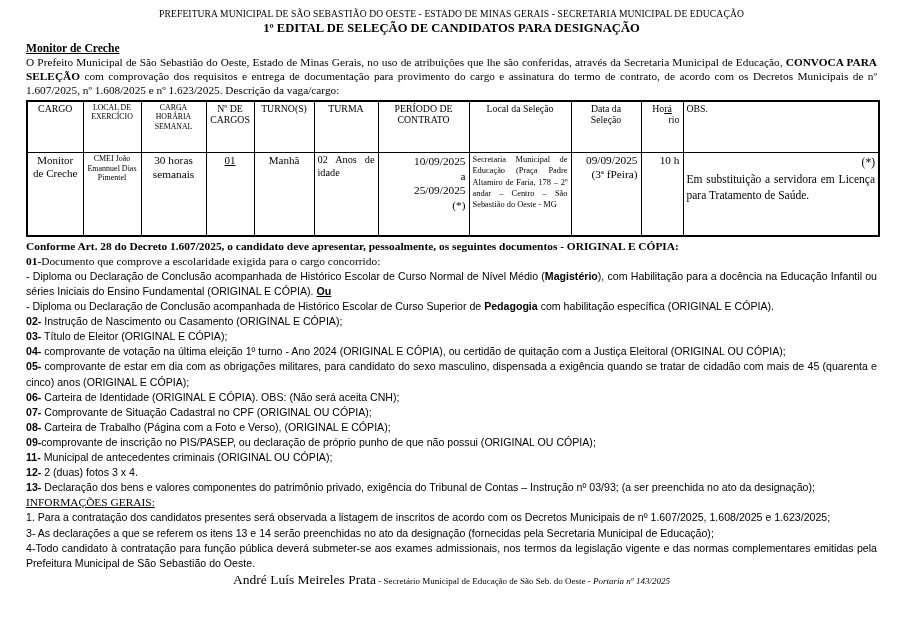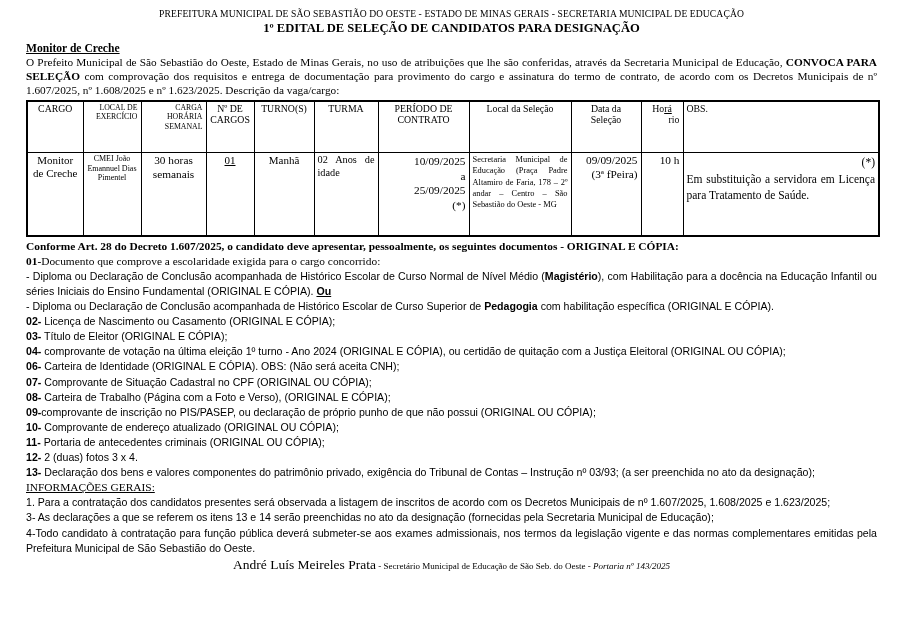--- a/index.html
+++ b/index.html
@@ -26,21 +26,21 @@
     border-collapse:collapse;table-layout:fixed;width:852px;
     border:2px solid #000;
   }
   table.vacancy th, table.vacancy td{
     border:1px solid #000;vertical-align:top;padding:1px 3px;
     font-weight:normal;overflow:hidden;
   }
   tr.hrow{height:52px;}
   tr.brow{height:83px;}
   .th{font-size:9.8px;text-align:center;line-height:11.5px;padding-top:2px;}
-  .th-sm{font-size:7.8px;line-height:9.5px;text-align:right;}
+  .th-sm{font-size:7.8px;line-height:9.5px;}
   .th-obs{text-align:left;padding-left:6px;}
   .c-cargo{font-size:11px;text-align:center;line-height:13px;padding-top:4px;}
   .c-localex{font-size:8px;font-weight:bold;text-align:center;line-height:9.6px;padding-top:4px;}
   .c-carga{font-size:11.3px;font-weight:bold;text-align:center;line-height:13.5px;padding-top:4px;}
   .c-num{font-size:11px;text-align:center;padding-top:4px;text-decoration:underline;}
   .c-turno{font-size:11px;text-align:center;padding-top:4px;}
   .c-turma{font-size:10.3px;text-align:justify;line-height:12.5px;padding:4px 4px 0 4px;}
   .c-periodo{font-size:11.3px;font-weight:bold;text-align:center;line-height:14.5px;padding-top:4px;}
   .c-localsel{font-size:8.4px;font-weight:bold;text-align:justify;line-height:11.2px;padding:3px 4px 0 4px;}
   .c-data{font-size:11.3px;font-weight:bold;text-align:center;line-height:13.5px;padding-top:22px;}
@@ -125,29 +125,29 @@
       <td class="c-obs"><span class="blk">(*)</span><span>Em substituição a servidora em Licença para Tratamento de Saúde.</span></td>
     </tr>
   </tbody>
     </table>
 
   <div class="lines">
       <p class="line serif"><span class="b">Conforme Art. 28 do Decreto 1.607/2025, o candidato deve apresentar, pessoalmente, os seguintes documentos - ORIGINAL E CÓPIA:</span></p>
       <p class="line serif"><span class="b">01-</span><span>Documento que comprove a escolaridade exigida para o cargo concorrido:</span></p>
       <p class="line sans just"><span>- Diploma ou Declaração de Conclusão acompanhada de Histórico Escolar de Curso Normal de Nível Médio (</span><span class="b">Magistério</span><span>), com Habilitação para a docência na Educação Infantil ou séries Iniciais do Ensino Fundamental (ORIGINAL E CÓPIA). </span><span class="b u">Ou</span></p>
       <p class="line sans"><span>- Diploma ou Declaração de Conclusão acompanhada de Histórico Escolar de Curso Superior de </span><span class="b">Pedagogia</span><span> com habilitação específica (ORIGINAL E CÓPIA).</span></p>
-      <p class="line sans"><span class="b">02-</span><span> Licença de Nascimento ou Casamento (ORIGINAL E CÓPIA);</span></p>
+      <p class="line sans"><span class="b">02-</span><span> Instrução de Nascimento ou Casamento (ORIGINAL E CÓPIA);</span></p>
       <p class="line sans"><span class="b">03-</span><span> Título de Eleitor (ORIGINAL E CÓPIA);</span></p>
       <p class="line sans"><span class="b">04-</span><span> comprovante de votação na última eleição 1º turno - Ano 2024 (ORIGINAL E CÓPIA), ou certidão de quitação com a Justiça Eleitoral (ORIGINAL OU CÓPIA);</span></p>
+      <p class="line sans just"><span class="b">05-</span><span> comprovante de estar em dia com as obrigações militares, para candidato do sexo masculino, dispensada a exigência quando se tratar de cidadão com mais de 45 (quarenta e cinco) anos (ORIGINAL E CÓPIA);</span></p>
       <p class="line sans"><span class="b">06-</span><span> Carteira de Identidade (ORIGINAL E CÓPIA). OBS: (Não será aceita CNH);</span></p>
       <p class="line sans"><span class="b">07-</span><span> Comprovante de Situação Cadastral no CPF (ORIGINAL OU CÓPIA);</span></p>
       <p class="line sans"><span class="b">08-</span><span> Carteira de Trabalho (Página com a Foto e Verso), (ORIGINAL E CÓPIA);</span></p>
       <p class="line sans"><span class="b">09-</span><span>comprovante de inscrição no PIS/PASEP, ou declaração de próprio punho de que não possui (ORIGINAL OU CÓPIA);</span></p>
-      <p class="line sans"><span class="b">10-</span><span> Comprovante de endereço atualizado (ORIGINAL OU CÓPIA);</span></p>
-      <p class="line sans"><span class="b">11-</span><span> Portaria de antecedentes criminais (ORIGINAL OU CÓPIA);</span></p>
+      <p class="line sans"><span class="b">11-</span><span> Municipal de antecedentes criminais (ORIGINAL OU CÓPIA);</span></p>
       <p class="line sans"><span class="b">12-</span><span> 2 (duas) fotos 3 x 4.</span></p>
       <p class="line sans"><span class="b">13-</span><span> Declaração dos bens e valores componentes do patrimônio privado, exigência do Tribunal de Contas – Instrução nº 03/93; (a ser preenchida no ato da designação);</span></p>
     </div>
 
   <p class="line serif uh">INFORMAÇÕES GERAIS:</p>
 
   <div>
       <p class="line sans"><span>1. Para a contratação dos candidatos presentes será observada a listagem de inscritos de acordo com os Decretos Municipais de nº 1.607/2025, 1.608/2025 e 1.623/2025;</span></p>
       <p class="line sans"><span>3- As declarações a que se referem os itens 13 e 14 serão preenchidas no ato da designação (fornecidas pela Secretaria Municipal de Educação);</span></p>
       <p class="line sans just"><span>4-Todo candidato à contratação para função pública deverá submeter-se aos exames admissionais, nos termos da legislação vigente e das normas complementares emitidas pela Prefeitura Municipal de São Sebastião do Oeste.</span></p>

